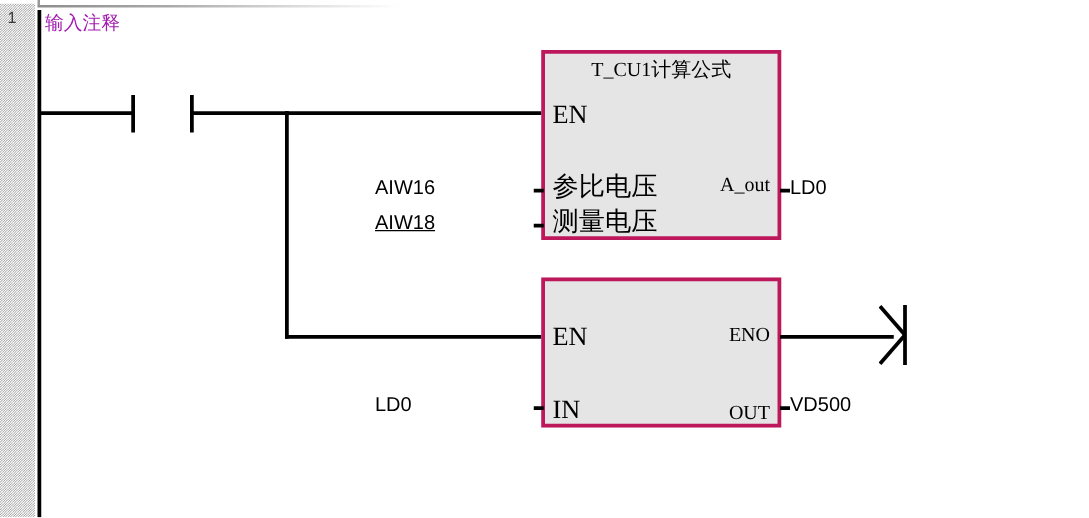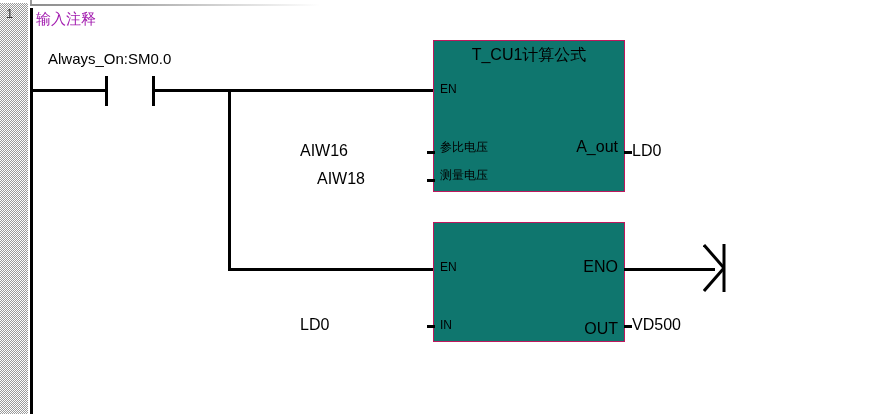--- a/index.html
+++ b/index.html
@@ -115,37 +115,38 @@
     position: absolute;
     font-size: 15px;
     color: #000000;
     white-space: nowrap;
     line-height: 18px;
   }
 
   
   .fblock {
     position: absolute;
-    border: 1px solid #be185d;
-    background: #0f766e;
+    border: 3px solid #be185d;
+    background: #e5e5e5;
     box-sizing: border-box;
+    font-family: Liberation Serif, serif;
   }
   .fblock-title {
     position: absolute;
     left: 0;
     right: 0;
     text-align: center;
     font-size: 16px;
     color: #000000;
     white-space: nowrap;
     line-height: 20px;
   }
   .pin-in {
     position: absolute;
-    font-size: 12px;
+    font-size: 21px;
     color: #000000;
     white-space: nowrap;
     line-height: 20px;
     text-align: center;
   }
   .pin-out {
     position: absolute;
     font-size: 16px;
     color: #000000;
     white-space: nowrap;
@@ -189,21 +190,20 @@
   <div class="top-rule"></div>
 
   <div class="gutter"></div>
   <div class="gutter-top-cap"></div>
   <div class="rung-number">1</div>
 
   <div class="power-rail"></div>
 
   <div class="rung-comment">输入注释</div>
 
-  <div class="contact-label" style="left:48px; top:50px;">Always_On:SM0.0</div>
 
   <div class="hwire" style="left:31px; top:89px; width:76px;"></div>
   <div class="contact-bar" style="left:105px; top:76px;"></div>
 
   <div class="contact-bar" style="left:152px; top:76px;"></div>
 
   <div class="hwire" style="left:154px; top:89px; width:77px;"></div>
 
   <div class="vwire" style="left:228px; top:89px; height:182px;"></div>
 
@@ -216,21 +216,21 @@
     <div class="pin-in" style="left:6px; top:38px;">EN</div>
     <div class="pin-in" style="left:6px; top:96px;">参比电压</div>
     <div class="pin-in" style="left:6px; top:124px;">测量电压</div>
     <div class="pin-out" style="right:6px; top:96px;">A_out</div>
   </div>
 
   <div class="pin-stub" style="left:427px; top:151px;"></div>
   <div class="operand-left" style="left:300px; top:141px; width:124px;">AIW16</div>
 
   <div class="pin-stub" style="left:427px; top:179px;"></div>
-  <div class="operand-left" style="left:317px; top:169px; width:124px;">AIW18</div>
+  <div class="operand-left" style="left:300px; top:169px; width:124px;text-decoration:underline;">AIW18</div>
 
   <div class="pin-stub" style="left:624px; top:151px;"></div>
   <div class="operand-right" style="left:632px; top:141px;">LD0</div>
 
   <div class="fblock" style="left:433px; top:222px; width:192px; height:120px;">
     <div class="pin-in" style="left:6px; top:34px;">EN</div>
     <div class="pin-in" style="left:6px; top:92px;">IN</div>
     <div class="pin-out" style="right:6px; top:34px;">ENO</div>
     <div class="pin-out" style="right:6px; top:96px;">OUT</div>
   </div>

